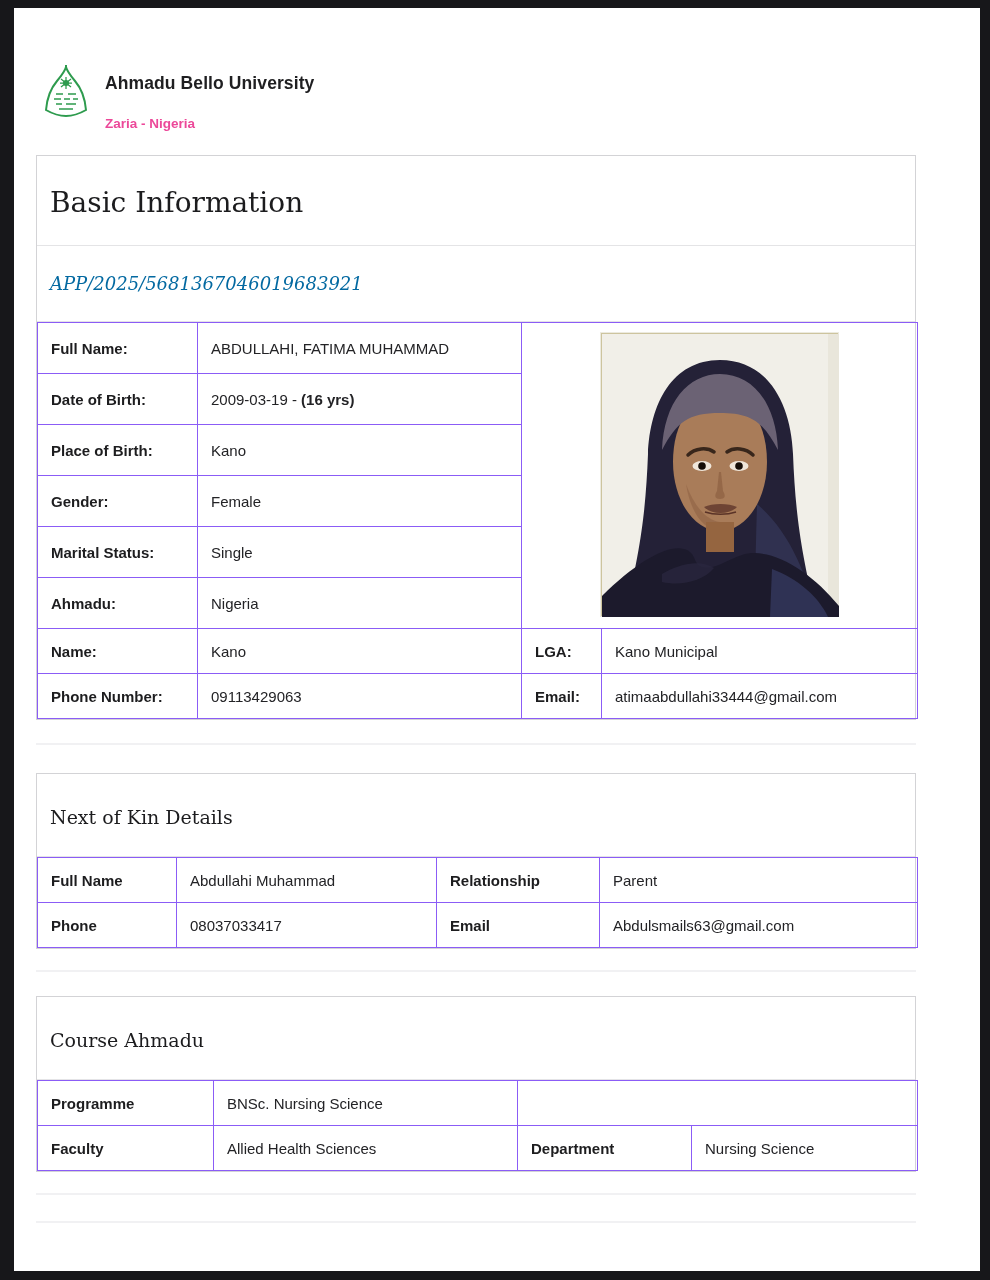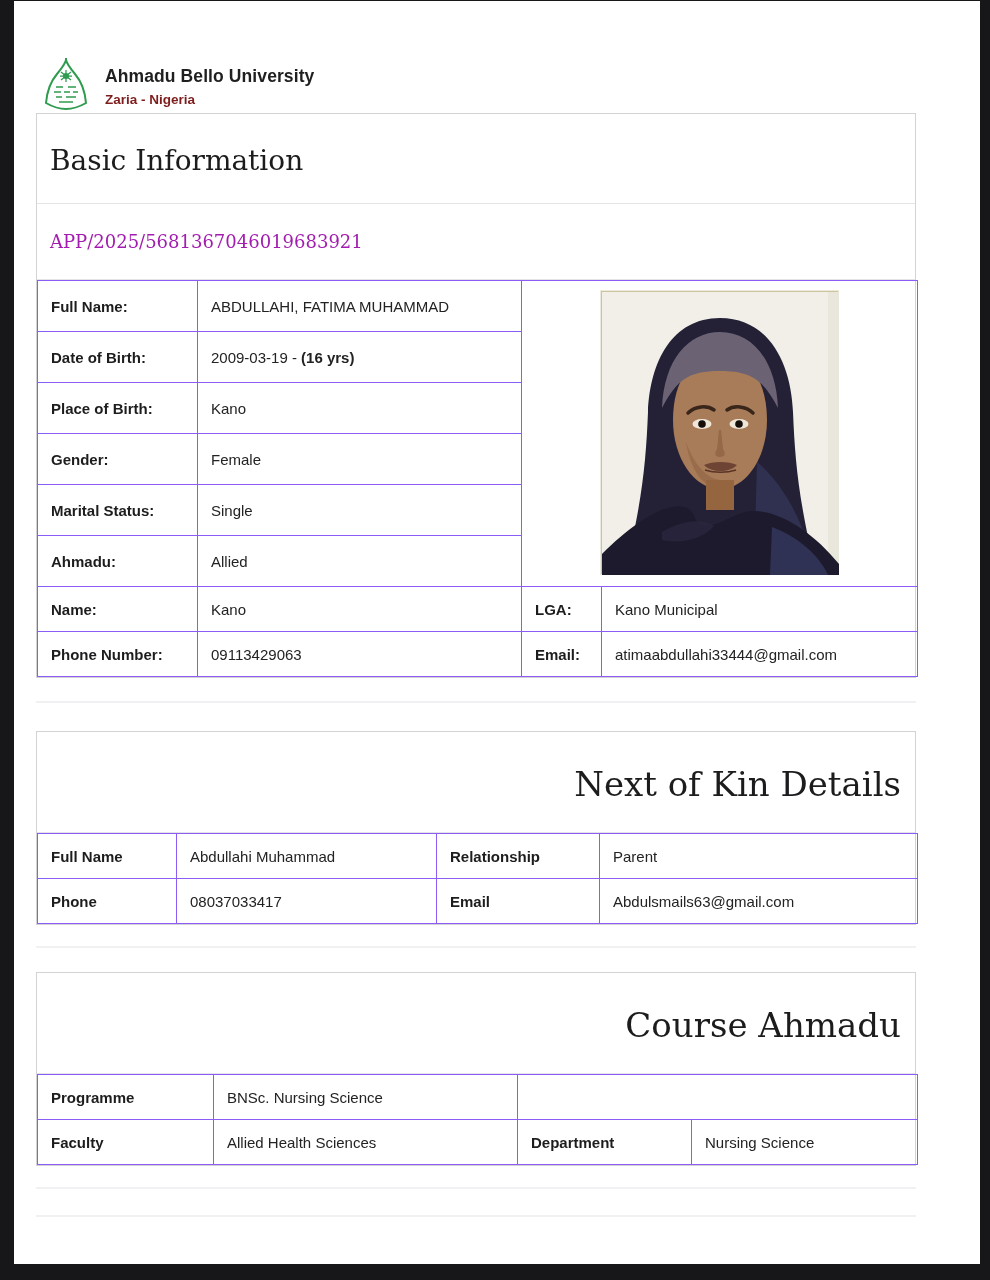--- a/index.html
+++ b/index.html
@@ -5,21 +5,21 @@
   * { margin:0; padding:0; box-sizing:border-box; }
   html, body { width:990px; height:1280px; }
   body {
     background:#17171a;
     font-family:"Liberation Sans","DejaVu Sans",sans-serif;
     position:relative;
     overflow:hidden;
   }
   .page {
     position:absolute;
-    left:14px; top:1px;
+    left:14px; top:8px;
     width:966px; height:1263px;
     background:#ffffff;
   }
 
   
   .header {
     margin:56px 0 0 28px;
     display:flex;
     align-items:flex-start;
     gap:15px;
@@ -28,46 +28,47 @@
   .header-text { margin-top:9px; }
   .uni-name {
     font-size:17.5px;
     font-weight:700;
     color:#1f1f21;
     letter-spacing:.1px;
   }
   .uni-sub {
     font-size:13.5px;
     font-weight:700;
-    color:#7f1d1d;
-    margin-top:5px;
+    color:#ec4899;
+    margin-top:22px;
   }
 
   
   .box {
     border:1px solid #d3d3d6;
     margin-left:22px;
     width:880px;
     background:#fff;
   }
-  .box-basic  { }
+  .box-basic  { margin-top:24px; }
   .box-title {
     font-family:"DejaVu Serif","Liberation Serif",serif;
     font-weight:400;
     color:#1c1c1e;
     border-bottom:1px solid #e4e4e6;
   }
   .title-basic  { font-size:28px; padding:30px 14px 26px 13px; }
-  .title-other  { font-size:34px; padding:32px 14px 28px 13px;text-align:right; }
+  .title-other  { font-size:19px; padding:32px 14px 28px 13px; }
   .app-row {
     font-family:"DejaVu Serif","Liberation Serif",serif;
     font-size:18px;
-    color:#a21caf;
+    color:#0369a1;
     padding:27px 14px 27px 13px;
     border-bottom:1px solid #e4e4e6;
+    font-style:italic;
   }
 
   table { width:100%; border-collapse:collapse; table-layout:fixed; }
   td {
     border:1px solid #8b5cf6;
     font-size:15px;
     color:#232326;
     padding:0 8px 0 13px;
     vertical-align:middle;
     overflow:hidden;
@@ -184,21 +185,21 @@
       <tr>
         <td class="lbl">Gender:</td>
         <td>Female</td>
       </tr>
       <tr>
         <td class="lbl">Marital Status:</td>
         <td>Single</td>
       </tr>
       <tr>
         <td class="lbl">Ahmadu:</td>
-        <td>Allied</td>
+        <td>Nigeria</td>
       </tr>
       <tr class="short">
         <td class="lbl">Name:</td>
         <td>Kano</td>
         <td class="lbl">LGA:</td>
         <td>Kano Municipal</td>
       </tr>
       <tr class="short">
         <td class="lbl">Phone Number:</td>
         <td>09113429063</td>

